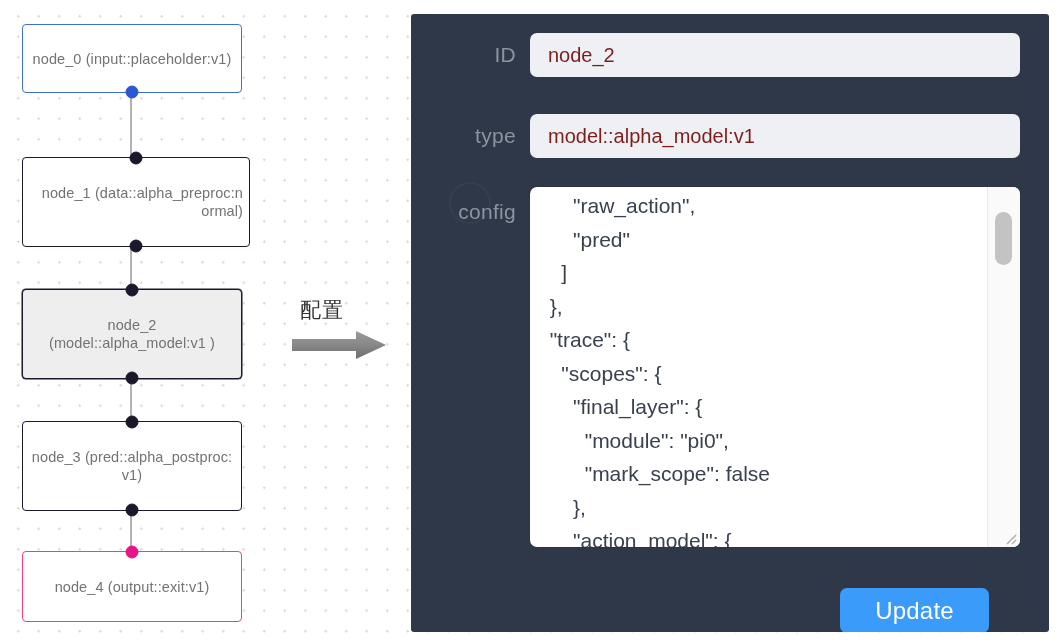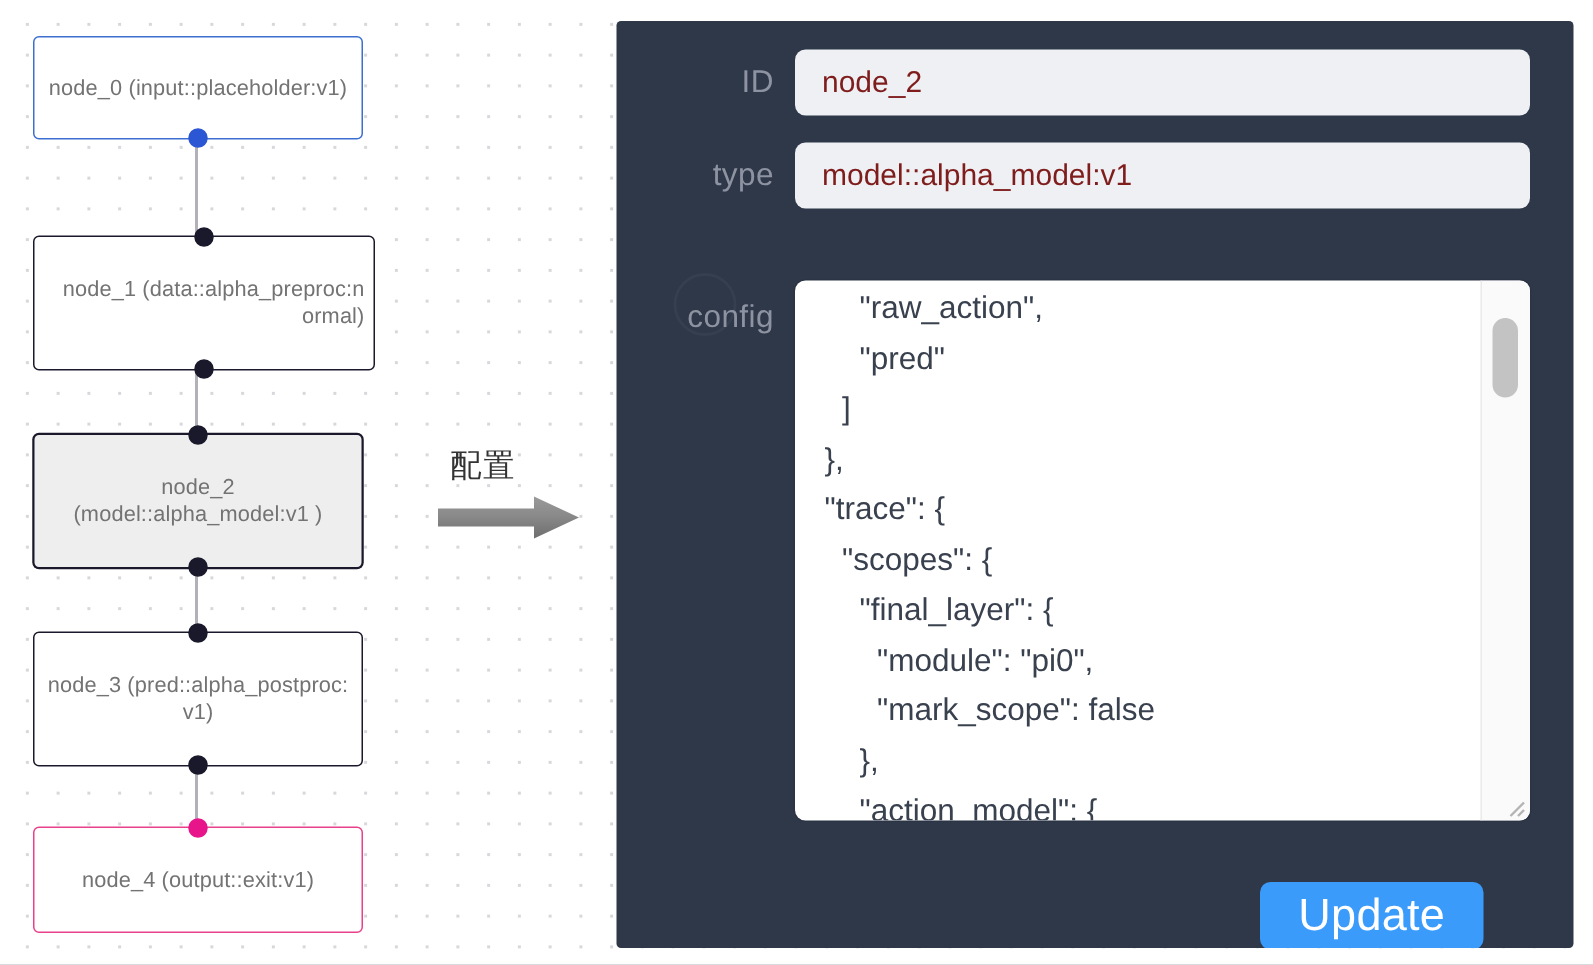--- a/index.html
+++ b/index.html
@@ -130,21 +130,21 @@
     width: 490px;
     color: #7f1d1d;
     font-size: 20px;
     padding: 0 18px;
     display: flex;
     align-items: center;
     font-family: "Liberation Sans", sans-serif;
   }
 
   #row-id   { top: 19px; }
-  #row-type { top: 81px; align-items: center; }
+  #row-type { top: 100px; align-items: center; }
 
   #row-config {
     position: absolute;
     top: 173px;
     left: 0;
     display: flex;
     align-items: flex-start;
     width: 100%;
   }
   #row-config .field-label { padding-top: 13px; }
@@ -196,21 +196,21 @@
   }
 
   #update-button {
     position: absolute;
     left: 429px; top: 574px;
     width: 149px; height: 45px;
     background: #3b9bfb;
     border: none;
     border-radius: 7px;
     color: #ffffff;
-    font-size: 30px;
+    font-size: 24px;
     font-family: "Liberation Sans", sans-serif;
     display: flex;
     align-items: center;
     justify-content: center;
     cursor: pointer;
     letter-spacing: 0.2px;
   }
 
   
   .wm { position:absolute; border-radius:50%; border:2px solid rgba(255,255,255,0.035); }

